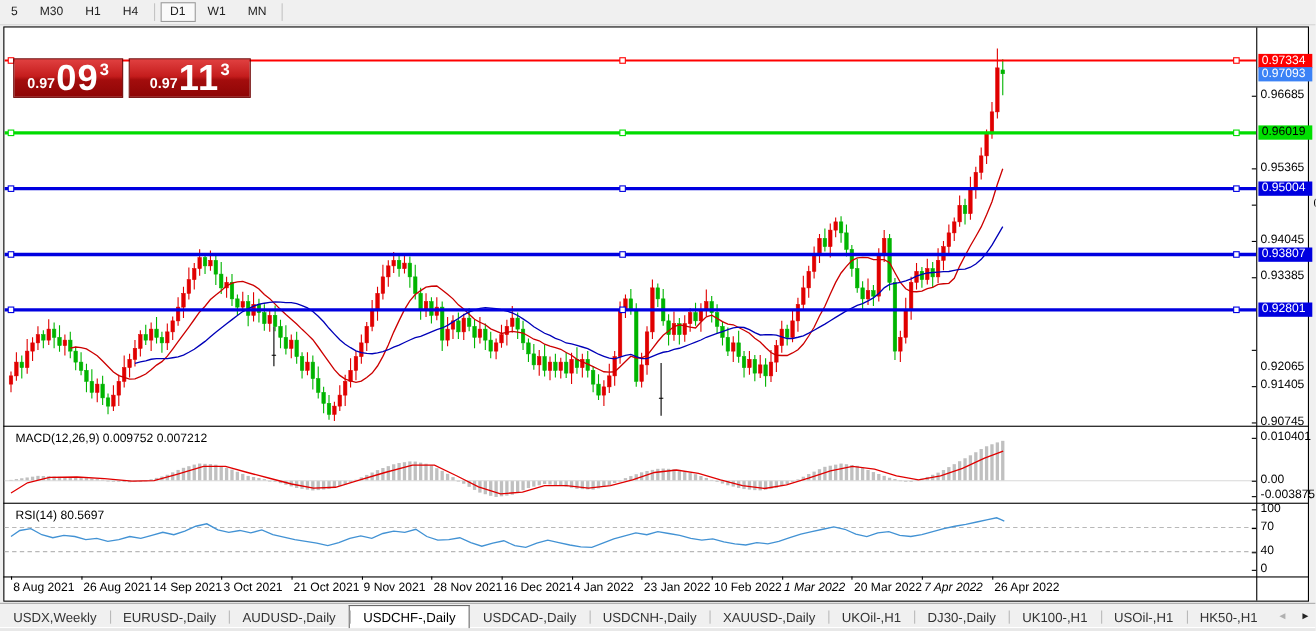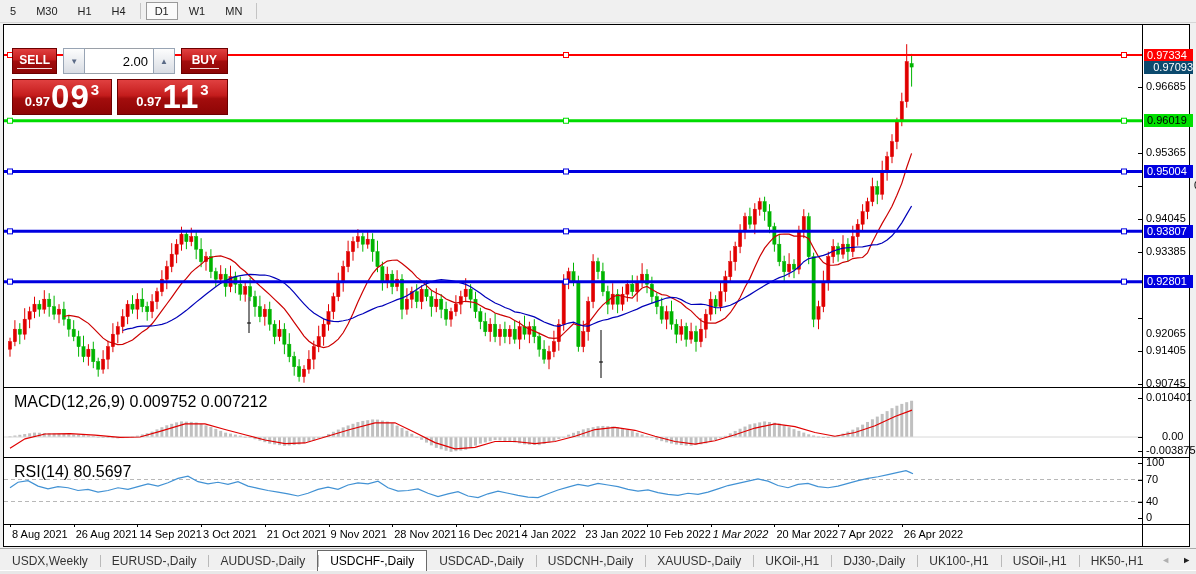--- a/index.html
+++ b/index.html
@@ -38,21 +38,21 @@
     padding:0 4px 2px 4px;cursor:pointer;}
   .pbox .frac{font-size:13px;font-weight:bold;margin:0 1px 3px 0;}
   .pbox .big{font-size:33px;font-weight:bold;line-height:30px;letter-spacing:1px;}
   .pbox .sup{font-size:15px;font-weight:bold;margin:0 0 14px 1px;}
   #sell-box{width:96px;}
   #buy-box{width:108px;margin-left:5px;}
   
   .axlabel{position:absolute;left:1146px;font-size:11px;color:#000;z-index:7;white-space:nowrap;}
   .axtag{position:absolute;left:1144px;width:46px;font-size:11px;z-index:8;padding:0 0 0 3px;height:13px;line-height:13px;}
   .tick{position:absolute;left:1138px;width:4px;height:1px;background:#000;z-index:7;}
-  .ind-label{position:absolute;left:14px;font-size:16px;color:#000;z-index:7;}
+  .ind-label{position:absolute;left:14px;font-size:11px;color:#000;z-index:7;}
   .datelabel{position:absolute;top:528px;font-size:11px;color:#000;z-index:7;white-space:nowrap;}
   .datetick{position:absolute;top:524px;width:1px;height:3px;background:#000;z-index:7;}
   
   #tabbar{position:absolute;left:0;top:548px;width:1196px;height:22px;background:#f0f0f0;
     border-top:1px solid #aaa;display:flex;align-items:flex-end;font-size:12px;color:#333;}
   .tab{padding:3px 12px 3px 12px;position:relative;cursor:pointer;white-space:nowrap;}
   .tab + .tab::before{content:"";position:absolute;left:0;top:4px;bottom:4px;width:1px;background:#b9b9b9;}
   .tab.active{background:#fff;border:1px solid #6a6a6a;border-bottom:none;color:#000;z-index:2;}
   .tab.active + .tab::before{display:none;}
   #tab-arrows{margin-left:auto;display:flex;align-items:center;height:100%;padding-right:8px;}
@@ -672,37 +672,20 @@
       <polyline points="10,487.75 18,482.25 28,480.6 38,486.1 48,488.85 58,486.65 68,487.75 78,490.5 88,489.4 98,492.15 108,490.5 118,487.75 128,489.4 138,486.65 148,483.9 158,486.1 168,482.8 178,478.4 188,476.2 198,481.7 208,483.9 218,482.25 228,484.45 238,481.7 248,486.1 258,488.3 268,490.5 278,492.15 288,493.8 298,496 308,493.25 318,489.4 328,487.2 338,489.4 348,485 358,482.8 368,483.9 378,481.15 388,487.75 398,491.05 408,490.5 418,488.85 428,493.25 438,496.55 448,493.8 458,491.6 468,496 478,497.65 488,493.8 498,491.05 508,493.25 518,495.45 528,497.1 538,497.65 548,493.8 558,489.95 568,487.2 578,484.45 588,486.1 598,483.35 608,485 618,486.65 628,489.4 638,491.05 648,489.95 658,492.7 668,494.35 678,495.45 688,493.25 698,494.35 708,492.15 718,488.85 728,485.55 738,483.35 748,481.15 758,478.95 768,481.15 778,485.55 788,487.75 798,484.45 808,483.35 818,486.65 828,487.75 838,486.1 848,483.35 858,480.6 868,478.4 878,476.75 888,474.55 898,472.35 906,470.7 910,472.35 913,473.6865" fill="none" stroke="#4292d4" stroke-width="1.2"></polyline>
     </svg>
 
   <div class="hsep" style="top:387px"></div>
   <div class="hsep" style="top:457px"></div>
   <div class="hsep" style="top:524px"></div>
   <div id="vaxis-sep"></div>
 
 
   <div id="trade-panel">
-    <div id="trade-row1">
-      <div class="tbtn">
-          <span>SELL</span>
-        </div>
-      <div class="gap"></div>
-      <div class="spin">
-          <span>▼</span>
-        </div>
-      <input id="vol-input" value="2.00" style="">
-      <div class="spin">
-          <span>▲</span>
-        </div>
-      <div class="gap"></div>
-      <div class="tbtn" style="width:46px">
-          <span>BUY</span>
-        </div>
-    </div>
     <div id="trade-row2">
       <div class="pbox" id="sell-box">
         <span class="frac">0.97</span>
         <span class="big">09</span>
         <span class="sup">3</span>
       </div>
       <div class="pbox" id="buy-box">
         <span class="frac">0.97</span>
         <span class="big">11</span>
         <span class="sup">3</span>
@@ -724,31 +707,31 @@
       <div class="axlabel" style="top: 212.45px;">0.94045</div>
       <div class="tick" style="top: 252.45px;"></div>
       <div class="axlabel" style="top: 245.45px;">0.93385</div>
       <div class="tick" style="top: 318.45px;"></div>
       <div class="axlabel" style="top: 311.45px; margin-top: 16px;">0.92065</div>
       <div class="tick" style="top: 351.45px;"></div>
       <div class="axlabel" style="top: 344.45px;">0.91405</div>
       <div class="tick" style="top: 384.45px;"></div>
       <div class="axlabel" style="top: 377.45px;">0.90745</div>
       <div class="axtag" style="top: 48.5px; background: rgb(255, 0, 0); color: rgb(255, 255, 255);">0.97334</div>
-      <div class="axtag" style="top: 60.55px; background: #0c4a6e; color: rgb(255, 255, 255); text-align: right;">0.97093</div>
+      <div class="axtag" style="top: 60.55px; background: #3b82f6; color: rgb(255, 255, 255);">0.97093</div>
       <div class="axtag" style="top: 114.25px; background: rgb(0, 224, 0); color: rgb(0, 0, 0);">0.96019</div>
       <div class="axtag" style="top: 165px; background: rgb(0, 0, 224); color: rgb(255, 255, 255);">0.95004</div>
       <div class="axtag" style="top: 224.85px; background: rgb(0, 0, 224); color: rgb(255, 255, 255);">0.93807</div>
       <div class="axtag" style="top: 275.15px; background: rgb(0, 0, 224); color: rgb(255, 255, 255);">0.92801</div>
     </div>
   <div id="sub-axis">
       <div class="tick" style="top: 398.204px;"></div>
       <div class="axlabel" style="top: 391.204px;">0.010401</div>
       <div class="tick" style="top: 437px;"></div>
-      <div class="axlabel" style="top: 430px; margin-left: 16px;">0.00</div>
+      <div class="axlabel" style="top: 430px;">0.00</div>
       <div class="tick" style="top: 451.454px;"></div>
       <div class="axlabel" style="top: 444.454px;">-0.003875</div>
       <div class="tick" style="top: 463px;"></div>
       <div class="axlabel" style="top: 456px;">100</div>
       <div class="tick" style="top: 479.5px;"></div>
       <div class="axlabel" style="top: 472.5px;">70</div>
       <div class="tick" style="top: 501.5px;"></div>
       <div class="axlabel" style="top: 494.5px;">40</div>
       <div class="tick" style="top: 518px;"></div>
       <div class="axlabel" style="top: 511px;">0</div>
@@ -774,21 +757,21 @@
       <div class="datelabel" style="left: 521.6px;">4 Jan 2022</div>
       <div class="datetick" style="left: 583.3px;"></div>
       <div class="datelabel" style="left: 585.3px;">23 Jan 2022</div>
       <div class="datetick" style="left: 647px;"></div>
       <div class="datelabel" style="left: 649px;">10 Feb 2022</div>
       <div class="datetick" style="left: 710.7px;"></div>
       <div class="datelabel" style="left: 712.7px; font-style: italic;">1 Mar 2022</div>
       <div class="datetick" style="left: 774.4px;"></div>
       <div class="datelabel" style="left: 776.4px;">20 Mar 2022</div>
       <div class="datetick" style="left: 838.1px;"></div>
-      <div class="datelabel" style="left: 840.1px;">7 Apr 2022</div>
+      <div class="datelabel" style="left: 840.1px; font-style: italic;">7 Apr 2022</div>
       <div class="datetick" style="left: 901.8px;"></div>
       <div class="datelabel" style="left: 903.8px;">26 Apr 2022</div>
     </div>
 
   <div id="tabbar">
       <div class="tab">USDX,Weekly</div>
       <div class="tab">EURUSD-,Daily</div>
       <div class="tab">AUDUSD-,Daily</div>
       <div class="tab active">USDCHF-,Daily</div>
       <div class="tab">USDCAD-,Daily</div>

